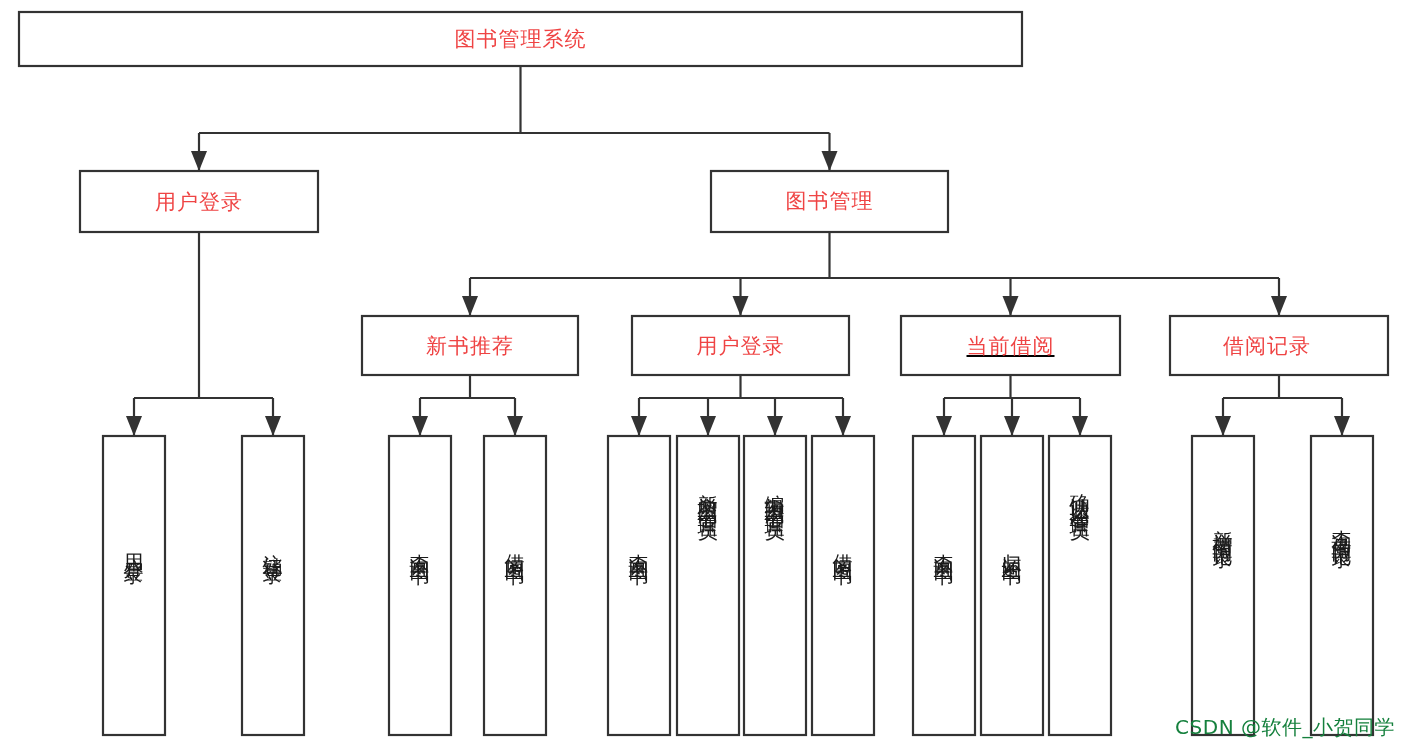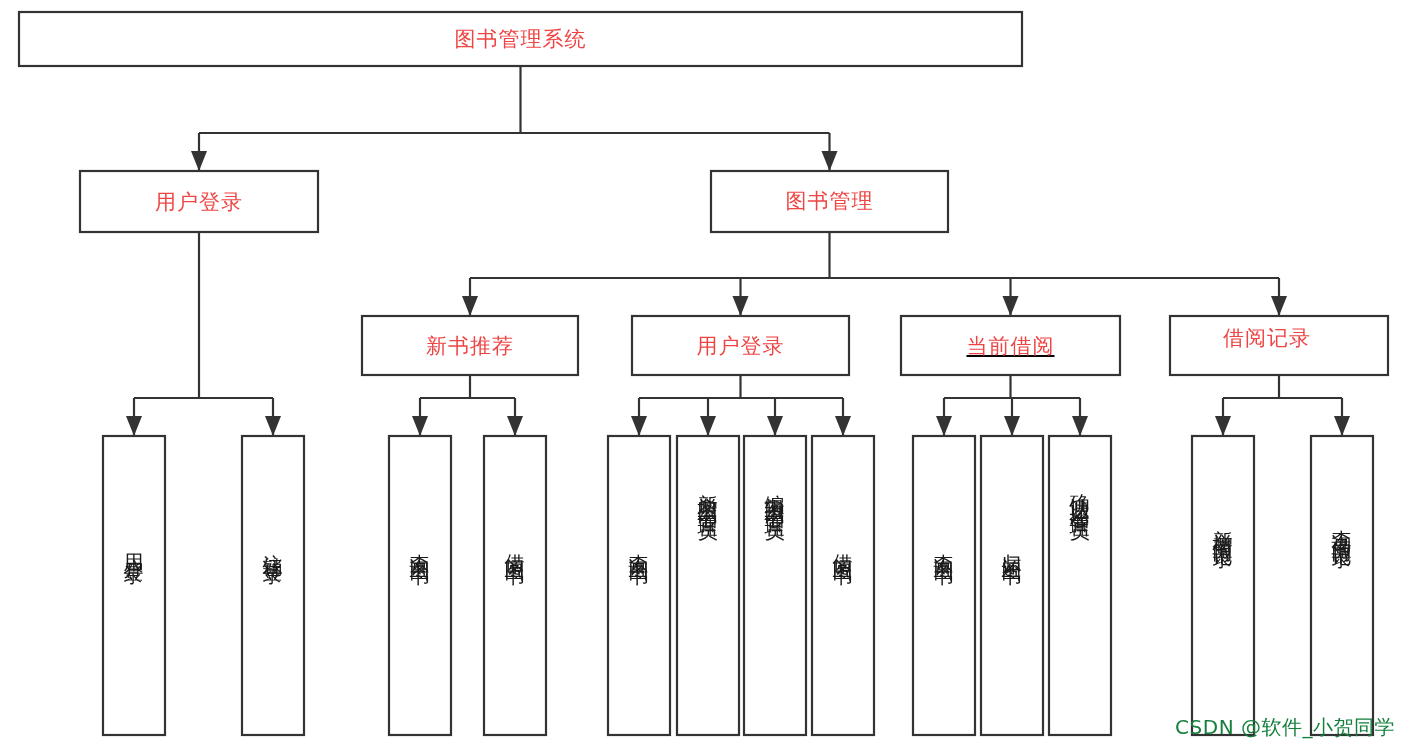--- a/index.html
+++ b/index.html
@@ -180,21 +180,21 @@
       </div>
       <div class="hlabel-wrap" style="left: 362px; top: 316px; width: 216px; height: 59px;">
         <div class="hlabel-text">新书推荐</div>
       </div>
       <div class="hlabel-wrap" style="left: 632px; top: 316px; width: 217px; height: 59px;">
         <div class="hlabel-text">用户登录</div>
       </div>
       <div class="hlabel-wrap" style="left: 901px; top: 316px; width: 219px; height: 59px; text-decoration: underline;">
         <div class="hlabel-text">当前借阅</div>
       </div>
-      <div class="hlabel-wrap" style="left: 1170px; top: 308px; width: 194px; height: 59px;">
+      <div class="hlabel-wrap" style="left: 1170px; top: 316px; width: 194px; height: 59px;">
         <div class="hlabel-text">借阅记录</div>
       </div>
       <div class="vlabel-wrap" style="left: 103px; top: 436px; width: 62px; height: 197.5px; padding-top: 101.5px;">
         <div class="vlabel-text">用户登录</div>
       </div>
       <div class="vlabel-wrap" style="left: 242px; top: 436px; width: 62px; height: 197.5px; padding-top: 101.5px;">
         <div class="vlabel-text">注销登录</div>
       </div>
       <div class="vlabel-wrap" style="left: 389px; top: 436px; width: 62px; height: 197.5px; padding-top: 101.5px;">
         <div class="vlabel-text">查询图书</div>

